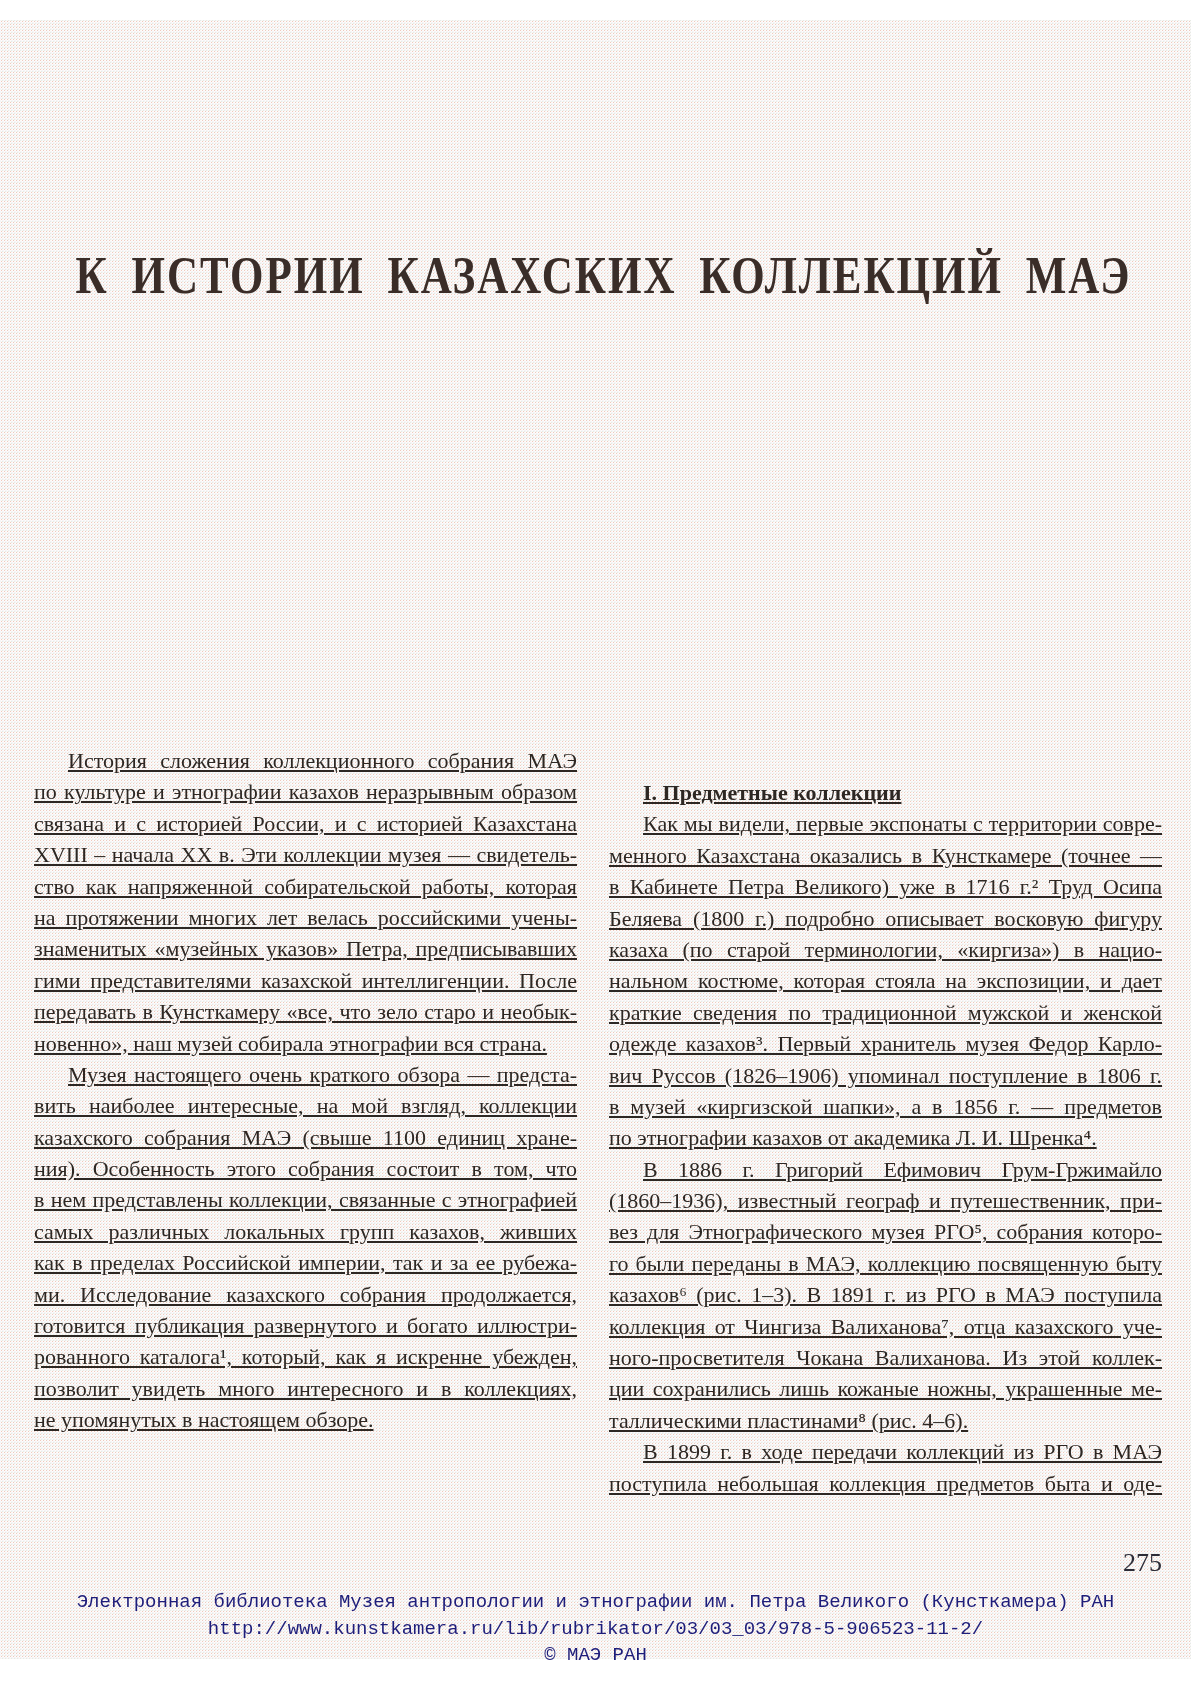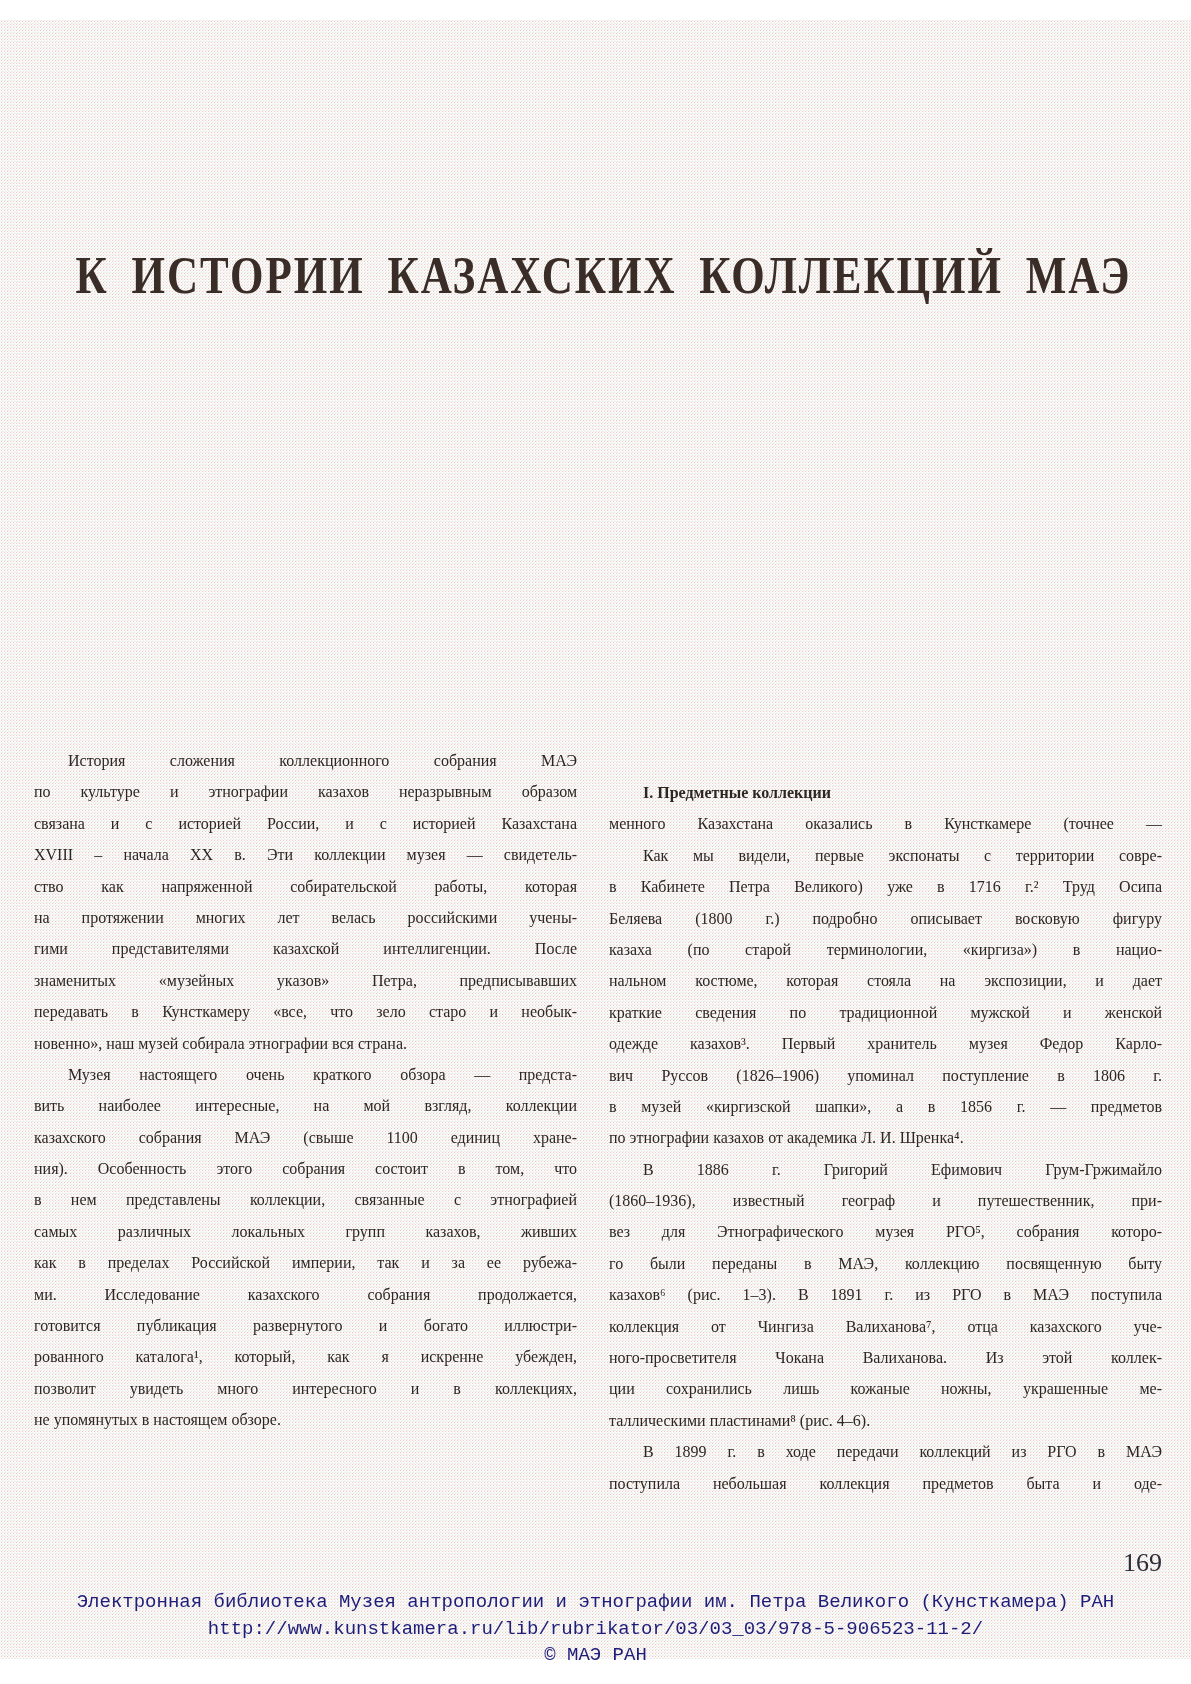--- a/index.html
+++ b/index.html
@@ -50,27 +50,28 @@
     white-space: nowrap;
   }
   .col {
     position: absolute;
     top: 745px;
     color: #2d2723;
   }
   .col-left  { left: 34px;  width: 543px; }
   .col-right { left: 609px; width: 553px; margin-top: 32px; }
   .line {
-    font-size: 16px;
+    font-size: 22px;
     line-height: 31.4px;
     height: 31.4px;
     overflow: hidden;
     text-align: justify;
     text-align-last: justify;
     white-space: normal;
+    text-decoration: underline;
   }
   .line.indent { text-indent: 34px; }
   .line.last   { text-align-last: left; }
   .line.heading {
     font-weight: bold;
     text-align-last: left;
   }
   .page-number {
     position: absolute;
     top: 1548px;
@@ -104,42 +105,42 @@
 
 <h1 class="title"><span>К ИСТОРИИ КАЗАХСКИХ КОЛЛЕКЦИЙ МАЭ</span></h1>
 
 <div class="col col-left">
   <div class="line indent">История сложения коллекционного собрания МАЭ</div>
     <div class="line">по культуре и этнографии казахов неразрывным образом</div>
     <div class="line">связана и с историей России, и с историей Казахстана</div>
     <div class="line">XVIII – начала XX в. Эти коллекции музея — свидетель-</div>
     <div class="line">ство как напряженной собирательской работы, которая</div>
     <div class="line">на протяжении многих лет велась российскими учены-</div>
+    <div class="line">знаменитых «музейных указов» Петра, предписывавших</div>
     <div class="line">гими представителями казахской интеллигенции. После</div>
-    <div class="line">знаменитых «музейных указов» Петра, предписывавших</div>
     <div class="line">передавать в Кунсткамеру «все, что зело старо и необык-</div>
     <div class="line last">новенно», наш музей собирала этнографии вся страна.</div>
     <div class="line indent">Музея настоящего очень краткого обзора — предста-</div>
     <div class="line">вить наиболее интересные, на мой взгляд, коллекции</div>
     <div class="line">казахского собрания МАЭ (свыше 1100 единиц хране-</div>
     <div class="line">ния). Особенность этого собрания состоит в том, что</div>
     <div class="line">в нем представлены коллекции, связанные с этнографией</div>
     <div class="line">самых различных локальных групп казахов, живших</div>
     <div class="line">как в пределах Российской империи, так и за ее рубежа-</div>
     <div class="line">ми. Исследование казахского собрания продолжается,</div>
     <div class="line">готовится публикация развернутого и богато иллюстри-</div>
     <div class="line">рованного каталога¹, который, как я искренне убежден,</div>
     <div class="line">позволит увидеть много интересного и в коллекциях,</div>
     <div class="line last">не упомянутых в настоящем обзоре.</div>
 </div>
 
 <div class="col col-right">
   <div class="line heading indent">I. Предметные коллекции</div>
+    <div class="line indent">Как мы видели, первые экспонаты с территории совре-</div>
     <div class="line">менного Казахстана оказались в Кунсткамере (точнее —</div>
-    <div class="line indent">Как мы видели, первые экспонаты с территории совре-</div>
     <div class="line">в Кабинете Петра Великого) уже в 1716 г.² Труд Осипа</div>
     <div class="line">Беляева (1800 г.) подробно описывает восковую фигуру</div>
     <div class="line">казаха (по старой терминологии, «киргиза») в нацио-</div>
     <div class="line">нальном костюме, которая стояла на экспозиции, и дает</div>
     <div class="line">краткие сведения по традиционной мужской и женской</div>
     <div class="line">одежде казахов³. Первый хранитель музея Федор Карло-</div>
     <div class="line">вич Руссов (1826–1906) упоминал поступление в 1806 г.</div>
     <div class="line">в музей «киргизской шапки», а в 1856 г. — предметов</div>
     <div class="line last">по этнографии казахов от академика Л. И. Шренка⁴.</div>
     <div class="line indent">В 1886 г. Григорий Ефимович Грум-Гржимайло</div>
@@ -148,19 +149,19 @@
     <div class="line">го были переданы в МАЭ, коллекцию посвященную быту</div>
     <div class="line">казахов⁶ (рис. 1–3). В 1891 г. из РГО в МАЭ поступила</div>
     <div class="line">коллекция от Чингиза Валиханова⁷, отца казахского уче-</div>
     <div class="line">ного-просветителя Чокана Валиханова. Из этой коллек-</div>
     <div class="line">ции сохранились лишь кожаные ножны, украшенные ме-</div>
     <div class="line last">таллическими пластинами⁸ (рис. 4–6).</div>
     <div class="line indent">В 1899 г. в ходе передачи коллекций из РГО в МАЭ</div>
     <div class="line">поступила небольшая коллекция предметов быта и оде-</div>
 </div>
 
-<div class="page-number">169</div>
+<div class="page-number">275</div>
 
 <div class="footer">
   <div class="footer-line">Электронная библиотека Музея антропологии и этнографии им. Петра Великого (Кунсткамера) РАН</div>
   <div class="footer-line"><a>http://www.kunstkamera.ru/lib/rubrikator/03/03_03/978-5-906523-11-2/</a></div>
   <div class="footer-line">© МАЭ РАН</div>
 </div>
 
 </body></html>

